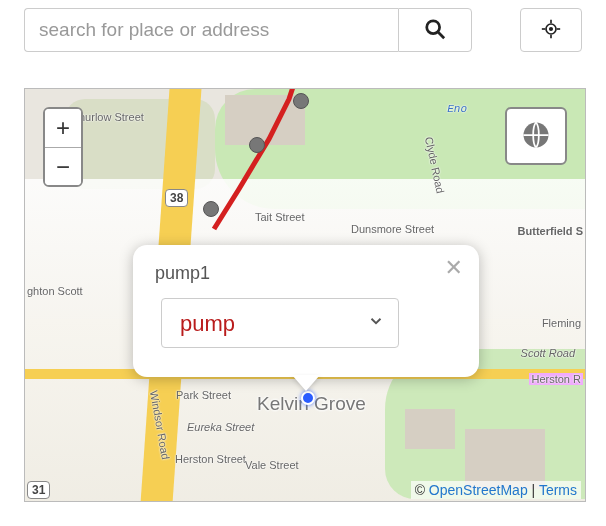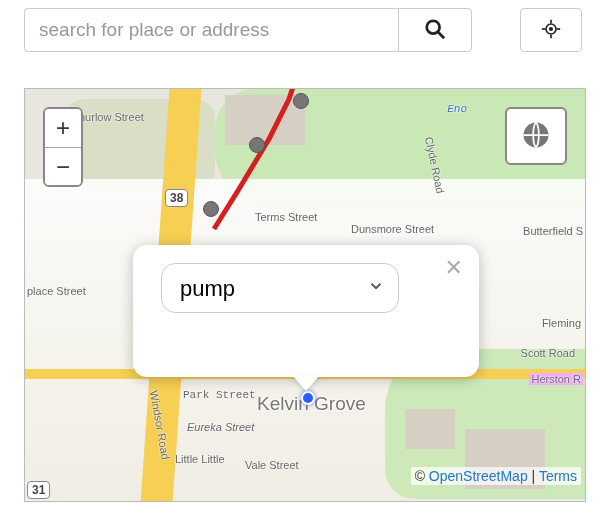--- a/index.html
+++ b/index.html
@@ -164,24 +164,24 @@
   }
   .select-wrap {
     position: relative;
     width: 238px;
     margin-left: 6px;
   }
   .popup-select {
     width: 100%;
     height: 50px;
     border: 1px solid #ccc;
-    border-radius: 14px;
+    border-radius: 4px;
     background: #fff;
     font-size: 22px;
-    color: #000000;
+    color: #b91c1c;
     padding: 0 40px 0 18px;
     appearance: none;
     -webkit-appearance: none;
     cursor: pointer;
   }
   .select-caret {
     position: absolute;
     right: 14px;
     top: 50%;
     transform: translateY(-50%);
@@ -218,21 +218,21 @@
     position:absolute;
     font-size:19px;
     color:#777;
     text-shadow:0 0 3px #fff,0 0 3px #fff,0 0 3px #fff;
     white-space:nowrap;
   }
 
   
   .attrib {
     position: absolute;
-    bottom: 16px;
+    bottom: 2px;
     right: 4px;
     font-size: 14px;
     background: rgba(255,255,255,0.7);
     padding: 1px 4px;
     color: #333;
   }
   .attrib a { color: #2277cc; text-decoration: none; cursor:pointer; }
 </style>
 </head>
 <body>
@@ -277,32 +277,32 @@
 
     <svg class="redline" viewBox="0 0 200 220">
       <path d="M140 0 L130 30 L110 70 L80 120 L55 160" stroke="#d42020" stroke-width="5" fill="none"></path>
     </svg>
     <div class="node-dot" style="top:4px;left:268px;"></div>
     <div class="node-dot" style="top:48px;left:224px;"></div>
     <div class="node-dot" style="top:112px;left:178px;"></div>
   </div>
 
   <span class="street-label" style="top:22px;left:54px;">hurlow Street</span>
-  <span class="street-label" style="top:122px;left:230px;">Terms Street</span>
+  <span class="street-label" style="top:122px;left:230px;">Tait Street</span>
   <span class="street-label" style="top:134px;left:326px;">Dunsmore Street</span>
-  <span class="street-label" style="top:136px;right:2px;">Butterfield S</span>
+  <span class="street-label" style="top:136px;right:2px;font-weight:bold;">Butterfield S</span>
   <span class="street-label" style="top:70px;right:122px;transform:rotate(78deg);">Clyde Road</span>
   <span class="street-label" style="top:180px;right:126px;transform:rotate(78deg);">Clyde Road</span>
   <span class="street-label" style="top:228px;right:4px;text-align:center;">Fleming</span>
-  <span class="street-label" style="top:258px;right:10px;">Scott Road</span>
+  <span class="street-label" style="top:258px;right:10px;font-style:italic;">Scott Road</span>
   <span class="street-label" style="top:284px;right:2px;background:#f0abfc;padding:0 2px;">Herston R</span>
-  <span class="street-label" style="top:196px;left:2px;">place Street</span>
-  <span class="street-label" style="top:300px;left:158px;font-family:Liberation Mono, monospace;">Park Street</span>
+  <span class="street-label" style="top:196px;left:2px;">ghton Scott</span>
+  <span class="street-label" style="top:300px;left:151px;">Park Street</span>
   <span class="street-label" style="top:332px;left:162px;font-style:italic;">Eureka Street</span>
-  <span class="street-label" style="top:364px;left:150px;">Little Little</span>
+  <span class="street-label" style="top:364px;left:150px;">Herston Street</span>
   <span class="street-label" style="top:370px;left:220px;text-align:right;">Vale Street</span>
   <span class="street-label" style="top:330px;left:100px;transform:rotate(80deg);">Windsor Road</span>
   <span class="street-label" style="top:14px;right:118px;color:#3a72c4;font-style:italic;font-family:Liberation Mono, monospace;">Eno</span>
   <span class="place-label" style="top:304px;left:232px;">Kelvin Grove</span>
 
   <span style="position:absolute;top:100px;left:140px;background:#fff;border:1px solid #888;border-radius:4px;padding:1px 4px;font-size:12px;font-weight:bold;color:#444;">38</span>
   <span style="position:absolute;bottom:2px;left:2px;background:#fff;border:1px solid #888;border-radius:4px;padding:1px 4px;font-size:12px;font-weight:bold;color:#444;">31</span>
 
   <div class="zoom-ctrl">
     <button class="zoom-btn">+</button>
@@ -317,20 +317,21 @@
       </svg>
     </span>
   </button>
 
   <div class="marker-dot"></div>
 
   <div class="popup">
     <button class="popup-close">
       <span>✕</span>
     </button>
+    <div class="popup-title">pump1</div>
     <div class="select-wrap">
       <select class="popup-select">
         <option>pump</option>
       </select>
       <span class="select-caret">
         <svg width="18" height="18" viewBox="0 0 24 24" fill="none" stroke="#555" stroke-width="2.5">
             <polyline points="6 9 12 15 18 9"></polyline>
           </svg>
       </span>
     </div>

